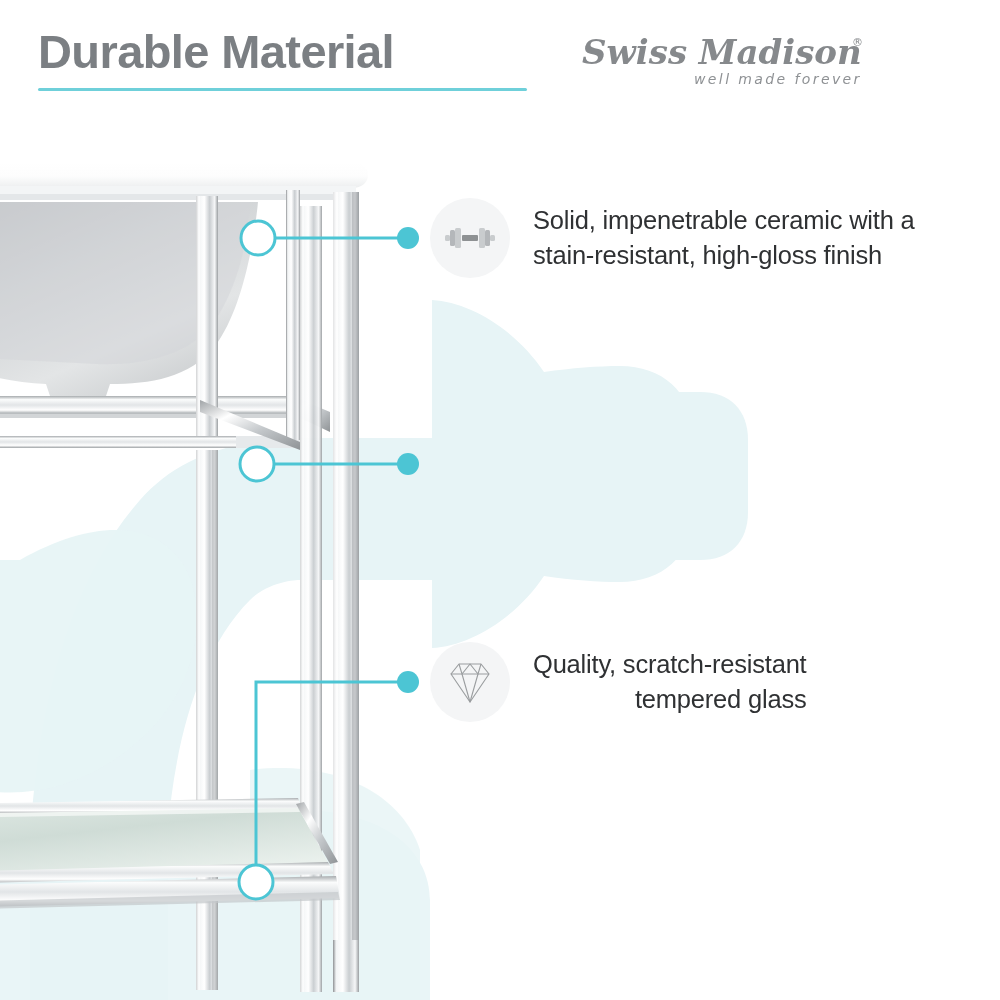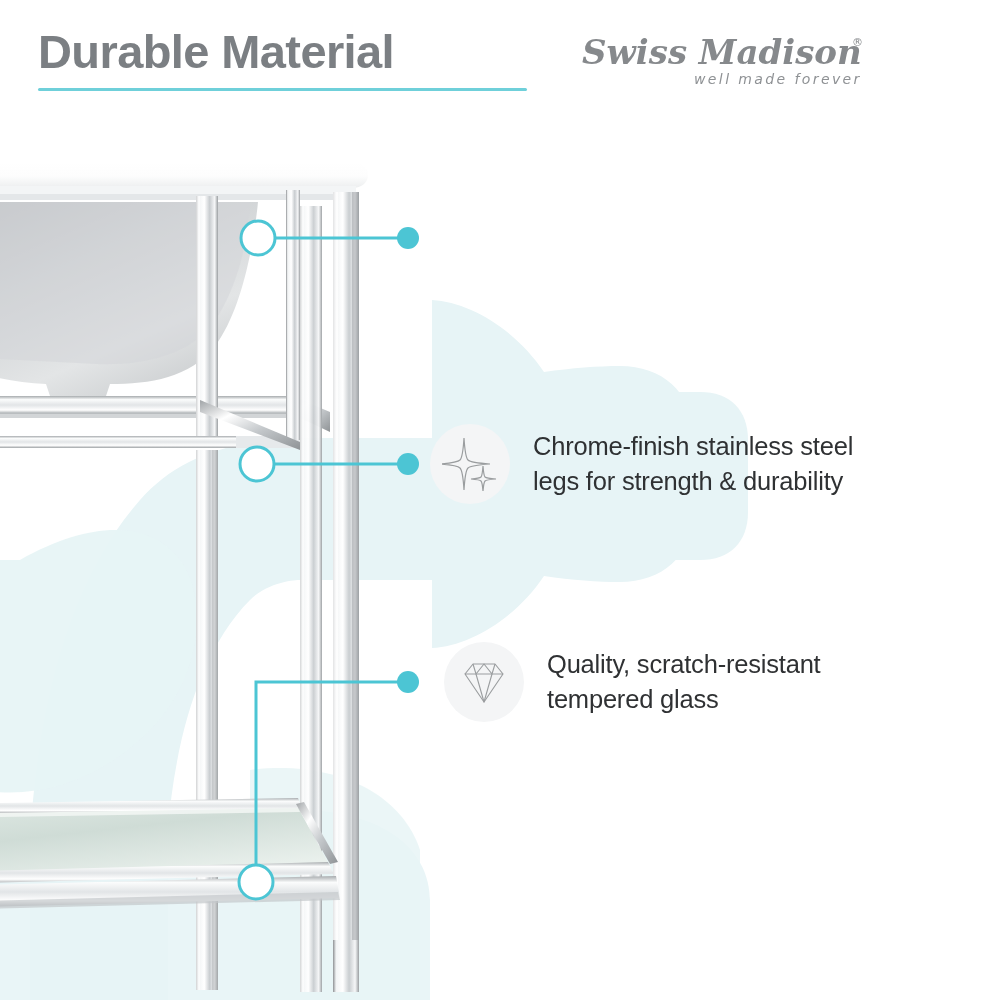--- a/index.html
+++ b/index.html
@@ -85,21 +85,21 @@
     font-size: 25.5px;
     line-height: 35px;
     color: #2f3133;
     font-family: "Liberation Sans", sans-serif;
     white-space: pre-line;
     letter-spacing: -0.2px;
   }
 
   .c1 { left: 430px; top: 198px; }
   .c2 { left: 430px; top: 424px; }
-  .c3 { left: 444px; top: 642px; }
+  .c3 { left: 430px; top: 642px; text-align: right; }
 
   
   .connectors {
     position: absolute;
     left: 0; top: 0;
     width: 1000px; height: 1000px;
     z-index: 4;
     pointer-events: none;
   }
 </style>
@@ -312,37 +312,36 @@
 
     <div class="brand-logo">
       <svg viewBox="0 0 300 62" width="300" height="62">
         <text x="8" y="36" font-family="DejaVu Serif, serif" font-style="italic" font-weight="bold" font-size="34" fill="#86898c">Swiss Madison</text>
         <text x="278" y="18" font-family="DejaVu Sans, sans-serif" font-size="11" fill="#86898c">®</text>
         <text x="120" y="56" font-family="DejaVu Sans, sans-serif" font-style="italic" font-size="14" letter-spacing="2.4" fill="#8e9194">well made forever</text>
       </svg>
     </div>
   </div>
 
-
-  <div class="callout c2">
+  <div class="callout c1">
     <div class="callout-icon-wrap">
-      <svg width="56" height="56" viewBox="0 0 56 56">
-        <path d="M 22,2 C 23,18 24,22 26,24 C 28,26 34,27 48,28
-                 C 34,29 28,30 26,32 C 24,34 23,38 22,54
-                 C 21,38 20,34 18,32 C 16,30 10,29 -2,28
-                 C 10,27 16,26 18,24 C 20,22 21,18 22,2 Z" fill="none" stroke="#9a9d9f" stroke-width="1.2"></path>
-        <path d="M 41,30 C 41.6,38 42,40 43,41 C 44,42 47,42.5 54,43
-                 C 47,43.5 44,44 43,45 C 42,46 41.6,48 41,55
-                 C 40.4,48 40,46 39,45 C 38,44 35,43.5 29,43
-                 C 35,42.5 38,42 39,41 C 40,40 40.4,38 41,30 Z" fill="none" stroke="#9a9d9f" stroke-width="1.2"></path>
+      <svg width="52" height="40" viewBox="0 0 52 40">
+        <rect x="18" y="17" width="16" height="6" rx="1" fill="#8e9193"></rect>
+        <rect x="11" y="10" width="6" height="20" rx="1.5" fill="#c9ccce"></rect>
+        <rect x="6" y="12" width="5" height="16" rx="1.5" fill="#b4b7ba"></rect>
+        <rect x="1" y="17" width="5" height="6" rx="1.5" fill="#c9ccce"></rect>
+        <rect x="35" y="10" width="6" height="20" rx="1.5" fill="#c9ccce"></rect>
+        <rect x="41" y="12" width="5" height="16" rx="1.5" fill="#b4b7ba"></rect>
+        <rect x="46" y="17" width="5" height="6" rx="1.5" fill="#c9ccce"></rect>
       </svg>
     </div>
-    <div class="callout-text">Chrome-finish stainless steel
-legs for strength &amp; durability</div>
+    <div class="callout-text">Solid, impenetrable ceramic with a
+stain-resistant, high-gloss finish</div>
   </div>
+
 
   <div class="callout c3">
     <div class="callout-icon-wrap">
       <svg width="48" height="48" viewBox="0 0 48 48">
         <g fill="none" stroke="#9a9d9f" stroke-width="1.1" stroke-linejoin="round">
           <path d="M 5,16 L 43,16 L 24,44 Z"></path>
           <path d="M 5,16 L 13,6 L 35,6 L 43,16"></path>
           <path d="M 13,6 L 16,16 L 24,6 L 32,16 L 35,6"></path>
           <path d="M 16,16 L 24,44 L 32,16"></path>
         </g>

